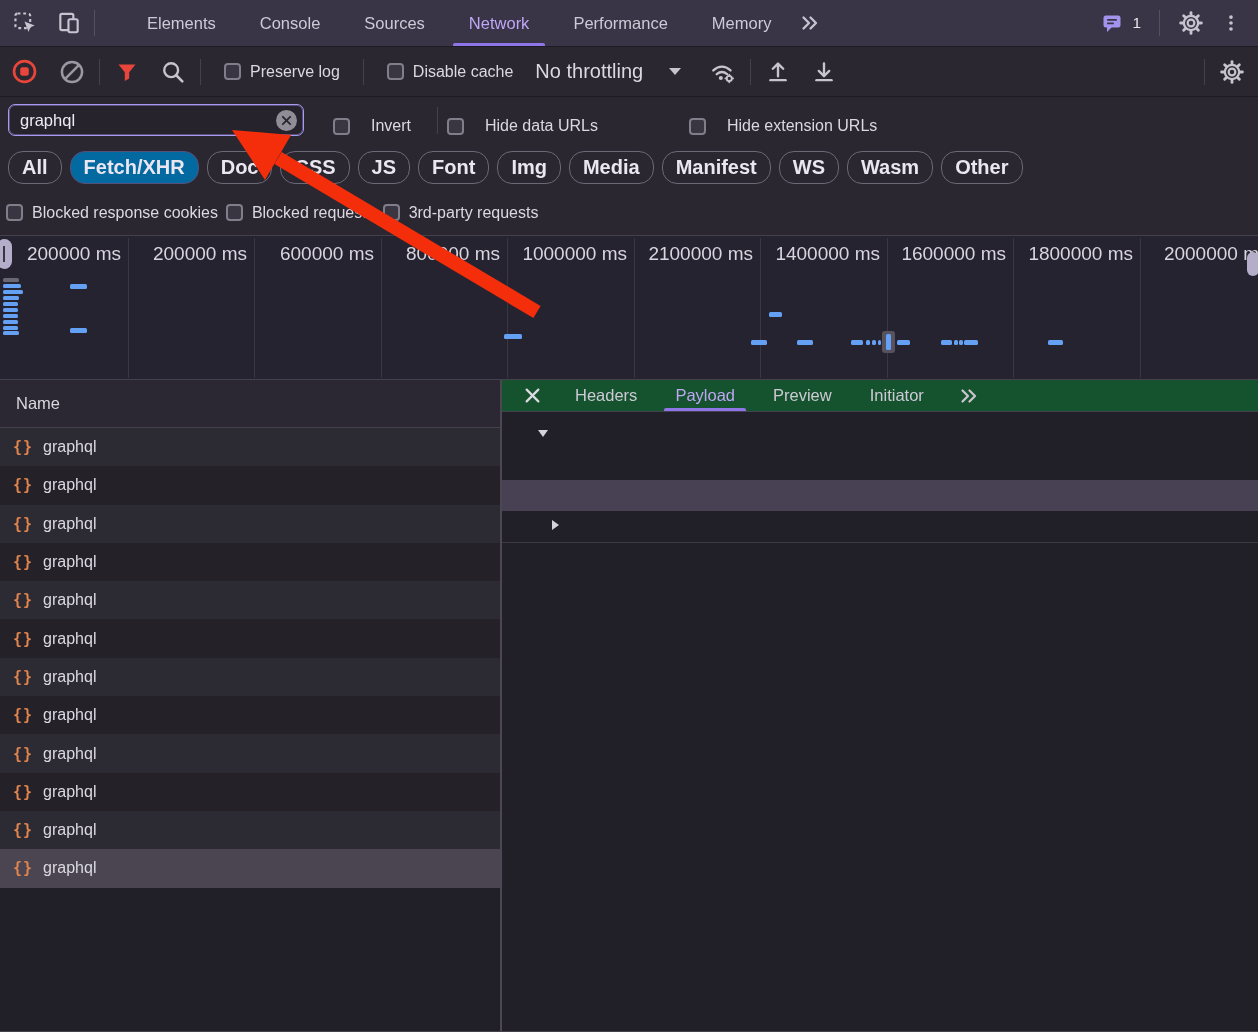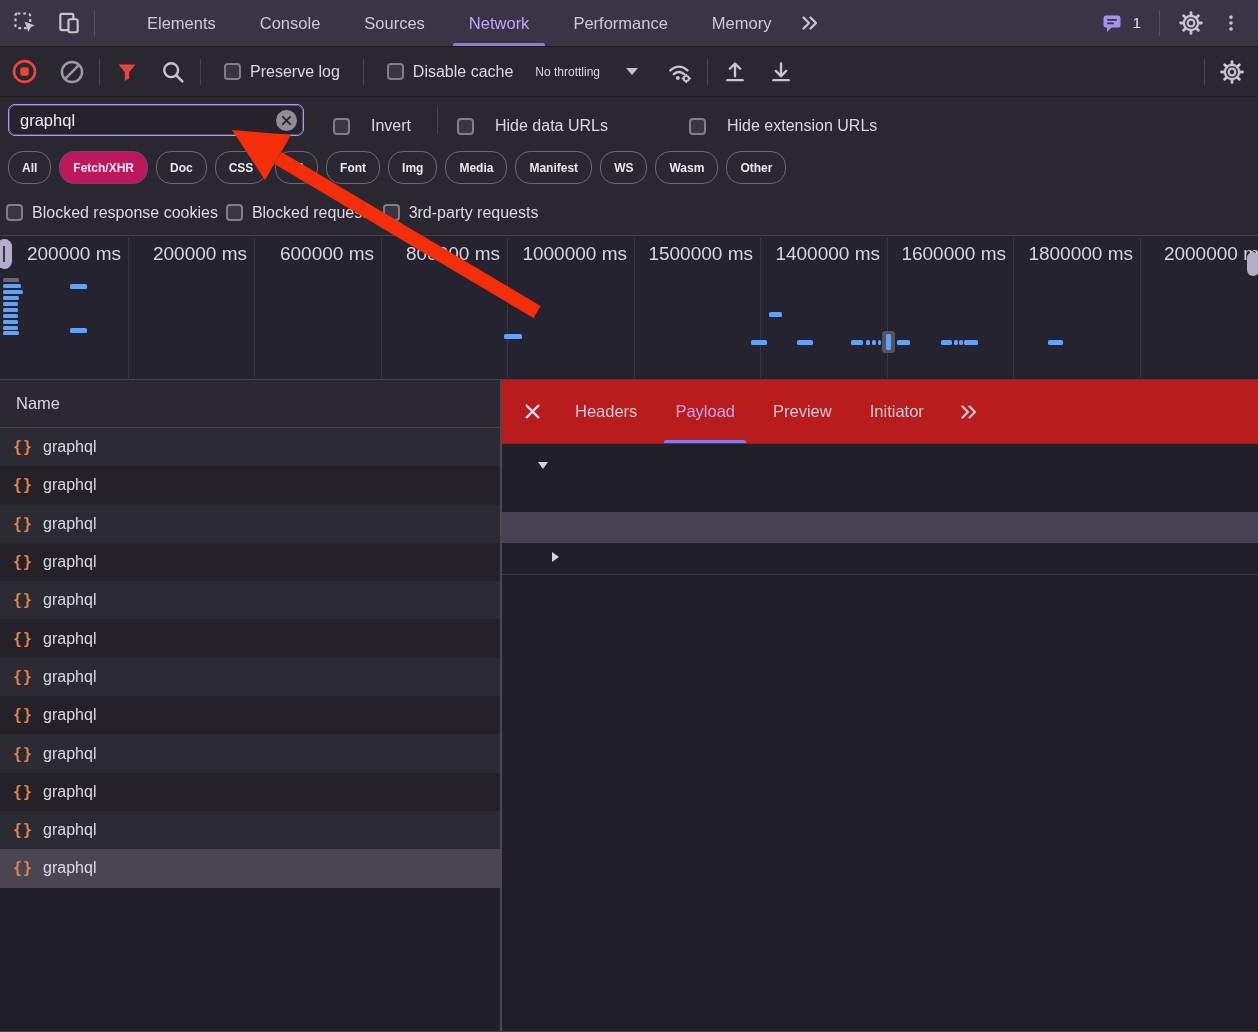--- a/index.html
+++ b/index.html
@@ -24,44 +24,44 @@
 
   
   .nettoolbar { position:absolute; left:0; top:47px; width:1258px; height:50px; background:#2a2731;
     display:flex; align-items:center; border-bottom:1px solid #1d1b22; }
   .nettoolbar .iconbtn { width:36px; height:36px; display:flex; align-items:center; justify-content:center; cursor:pointer; }
   .vdiv { width:1px; height:26px; background:#45414c; margin:0 9px; }
   .cbgroup { display:flex; align-items:center; gap:9px; margin:0 14px; cursor:pointer; }
   .cb { width:17px; height:17px; border:2px solid #817d8b; border-radius:4px; background:#393641; flex:none; }
   .cblabel { font-size:16px; color:#dbd8e1; white-space:nowrap; }
   .throttle { display:flex; align-items:center; gap:26px; margin:0 10px 0 8px; cursor:pointer; }
-  .throttle-label { font-size:12px; color:#dbd8e1; }
+  .throttle-label { font-size:20px; color:#dbd8e1; }
   .caret-down { width:0; height:0; border-left:6px solid transparent; border-right:6px solid transparent;
     border-top:7px solid #c7c3cf; }
   .spacer { flex:1; }
 
   
   .filterrow { position:absolute; left:0; top:97px; width:1258px; height:48px; background:#2a2731; }
   .filter-input-wrap { position:absolute; left:8px; top:7px; width:296px; height:32px;
     border:1.5px solid #a89af0; border-radius:7px; background:#26232c; display:flex; align-items:center;
     box-shadow:0 0 0 1px #57507a inset; }
   .filter-input { flex:1; background:transparent; border:none; outline:none; color:#edeaf3;
     font-size:16.5px; padding:0 6px 0 11px; font-family:"Liberation Sans", sans-serif; }
   .clear-btn { width:21px; height:21px; border-radius:50%; background:#908d98; margin-right:6px;
     display:flex; align-items:center; justify-content:center; cursor:pointer; flex:none; }
   .filterrow .cbgroup { position:absolute; top:13px; margin:7px;gap:21px; }
   .fr-div { position:absolute; left:437px; top:10px; width:1px; height:27px; background:#45414c; }
 
   
   .chiprow { position:absolute; left:0; top:145px; width:1258px; height:45px; background:#2a2731;
     display:flex; align-items:center; padding-left:8px; }
   .chip { height:33px; display:flex; align-items:center; padding:0 13px; margin-right:8px;
-    border:1.5px solid #6d6878; border-radius:15px; color:#eae7f0; font-size:12px; font-weight:700;
+    border:1.5px solid #6d6878; border-radius:15px; color:#eae7f0; font-size:20px; font-weight:700;
     cursor:pointer; white-space:nowrap; background:transparent; }
-  .chip.active { background:#be185d; border-color:#564f78; }
+  .chip.active { background:#0369a1; border-color:#564f78; }
 
   
   .advrow { position:absolute; left:0; top:190px; width:1258px; height:46px; background:#2a2731;
     display:flex; align-items:center; padding-left:2px; border-bottom:1px solid #45404d; }
   .advrow .cbgroup { margin:0 4px; }
 
   
   .overview { position:absolute; left:0; top:236px; width:1258px; height:144px; background:#262330;
     border-bottom:1px solid #45404d; overflow:hidden; }
   .gridline { position:absolute; top:2px; width:1px; height:140px; background:#3b3742; }
@@ -85,21 +85,21 @@
   .req-rows { }
   .req-row { height:38.3px; display:flex; align-items:center; padding-left:13px; cursor:pointer; }
   .req-row:nth-child(odd) { background:#2c2a32; }
   .req-row:nth-child(even) { background:#242129; }
   .req-row.selected { background:#4b4551; }
   .req-icon { font-family:"DejaVu Sans Mono", monospace; font-size:15px; font-weight:700;
     color:#e0854e; margin-right:10px; letter-spacing:1px; }
   .req-name { font-size:16px; color:#dcd9e2; }
 
   
-  .det-tabbar { height:64px; background:#b91c1c; border-bottom:1px solid #45404d;
+  .det-tabbar { height:32px; background:#14532d; border-bottom:1px solid #45404d;
     display:flex; align-items:center; }
   .det-close { width:40px; height:40px; margin-left:10px; display:flex; align-items:center; justify-content:center; cursor:pointer; }
   .det-tabs { display:flex; align-items:center; height:100%; margin-left:4px; }
   .det-tab { position:relative; height:100%; display:flex; align-items:center; padding:0 19px;
     font-size:16.5px; color:#cdc9d6; cursor:pointer; white-space:nowrap; }
   .det-tab.active { color:#bfa7f7; }
   .det-tab.active::after { content:""; position:absolute; left:8px; right:8px; bottom:0; height:3px;
     background:#8f76e8; border-radius:2px 2px 0 0; }
   .det-more { margin-left:8px; width:36px; display:flex; justify-content:center; cursor:pointer; }
 
@@ -309,21 +309,21 @@
         <svg class="ico" width="11" height="11" viewBox="0 0 12 12">
           <path d="M2 2 L10 10 M10 2 L2 10" stroke="#2a2730" stroke-width="2" stroke-linecap="round"></path>
         </svg>
       </div>
     </div>
     <div class="cbgroup" style="left:326px">
       <span class="cb"></span>
       <span class="cblabel">Invert</span>
     </div>
     <div class="fr-div"></div>
-    <div class="cbgroup" style="left:450px">
+    <div class="cbgroup" style="left:440px">
       <span class="cb"></span>
       <span class="cblabel">Hide data URLs</span>
     </div>
     <div class="cbgroup" style="left:682px">
       <span class="cb"></span>
       <span class="cblabel">Hide extension URLs</span>
     </div>
   </div>
 
   <div class="chiprow">
@@ -408,21 +408,21 @@
         <div class="gridline" style="left: 1013px;"></div>
         <div class="gridline" style="left: 1140px;"></div>
       </div>
     <div>
 
     <div class="tick" style="left: 1px;">200000 ms</div>
         <div class="tick" style="left: 127px;">200000 ms</div>
         <div class="tick" style="left: 254px;">600000 ms</div>
         <div class="tick" style="left: 380px;">800000 ms</div>
         <div class="tick" style="left: 507px;">1000000 ms</div>
-        <div class="tick" style="left: 633px;">1500000 ms</div>
+        <div class="tick" style="left: 633px;">2100000 ms</div>
         <div class="tick" style="left: 760px;">1400000 ms</div>
         <div class="tick" style="left: 886px;">1600000 ms</div>
         <div class="tick" style="left: 1013px;">1800000 ms</div>
         <div class="tick" style="left: 1139px;">2000000 m</div>
       </div>
     <div>
 
     <div class="ov-bar" style="left: 3px; top: 42px; width: 16px; height: 4px; background: rgb(106, 102, 114);"></div>
         <div class="ov-bar" style="left: 3px; top: 48px; width: 18px; height: 4px; background: rgb(100, 160, 244);"></div>
         <div class="ov-bar" style="left: 3px; top: 54px; width: 20px; height: 4px; background: rgb(100, 160, 244);"></div>

